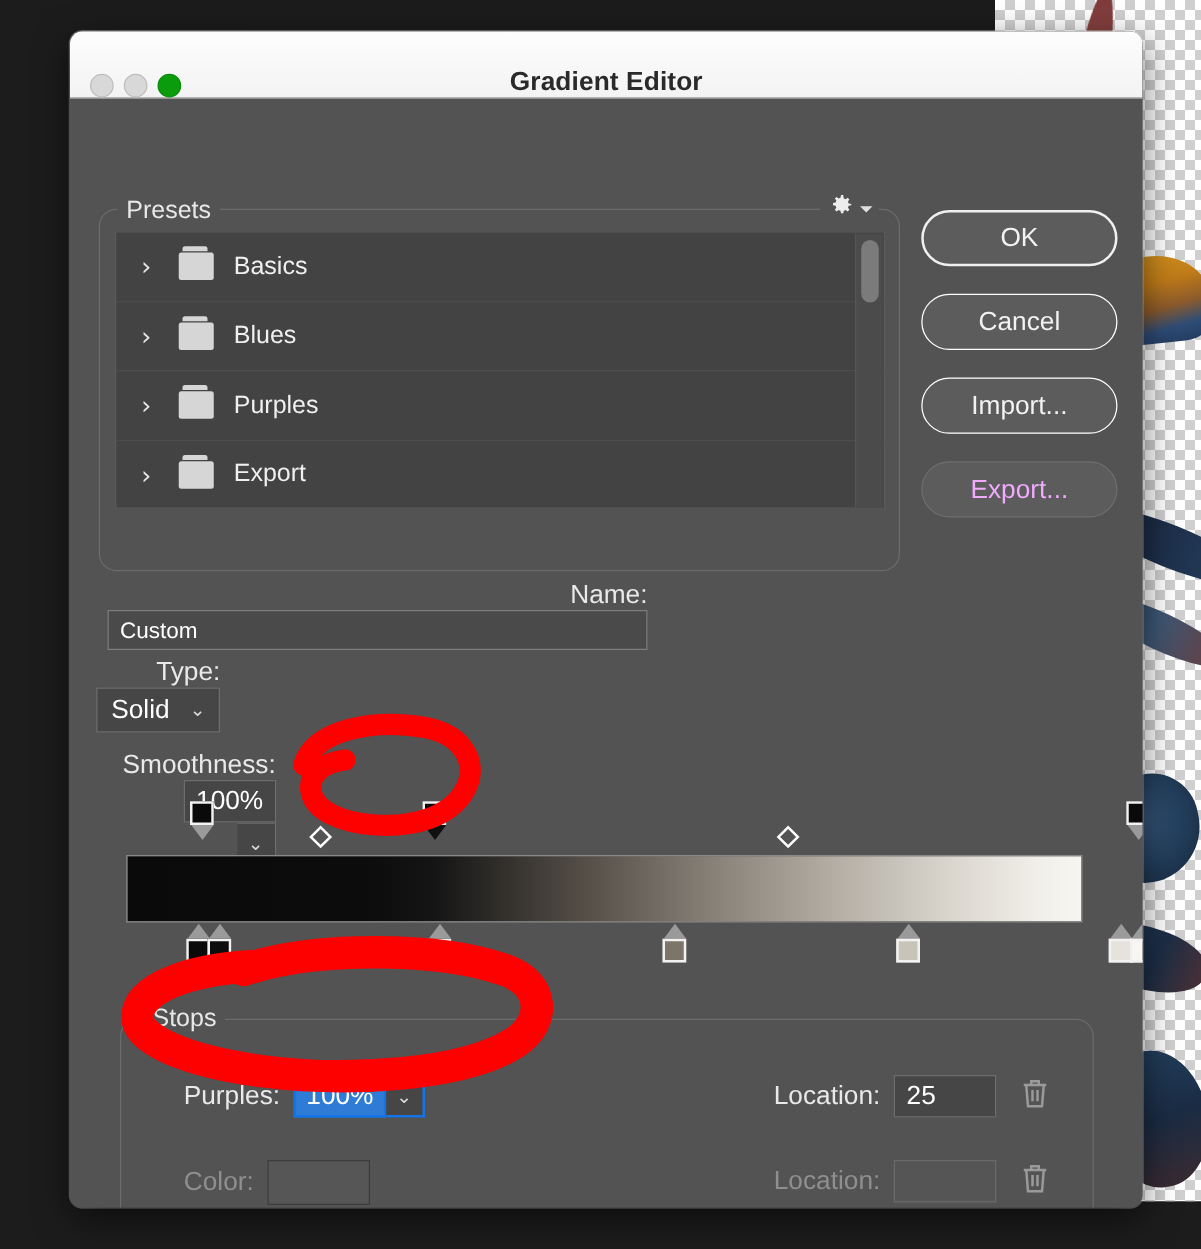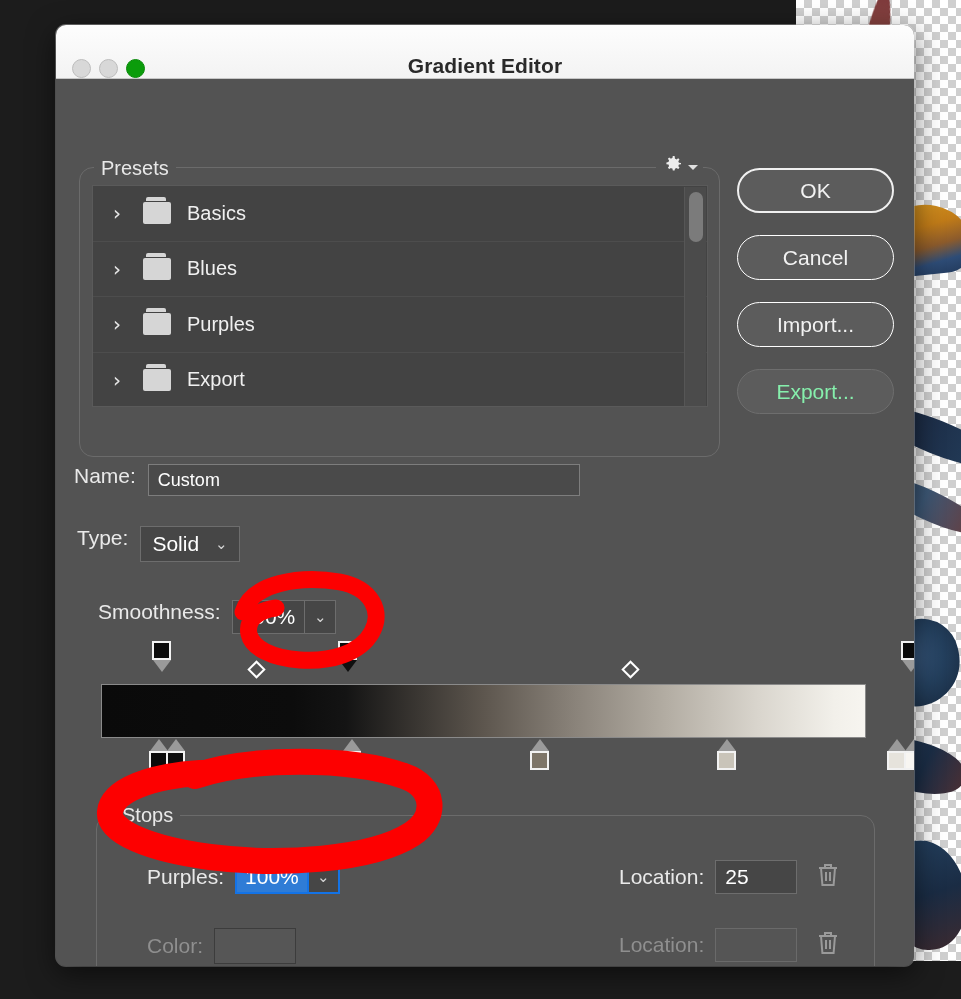--- a/index.html
+++ b/index.html
@@ -152,41 +152,41 @@
   .btn-col { position: absolute; left: 681px; top: 89px; width: 157px; }
   .btn {
     width: 157px; height: 45px; border-radius: 23px;
     background: #5c5c5c; border: 1px solid #ffffff;
     color: #f2f2f2; font-size: 21px;
     display: flex; align-items: center; justify-content: center;
     margin-bottom: 22px;
     user-select: none;
   }
   .btn.primary { border: 2px solid #f0f0f0; }
-  .btn.disabled { color: #86efac; border-color: #6e6e6e; }
+  .btn.disabled { color: #f0abfc; border-color: #6e6e6e; }
   .btn.new { margin-top: 20px; }
 
   
-  .row { position: absolute; display: flex; align-items: flex-start; }
+  .row { position: absolute; display: flex; align-items: flex-end; flex-direction: column; }
   .field-label { font-size: 21px; color: #e9e9e9; }
 
   .name-row { left: 18px; top: 385px; }
   .text-input {
     width: 432px; height: 32px;
     background: #4a4a4a; border: 1px solid #7d7d7d;
     color: #ffffff; font-size: 18px;
     display: flex; align-items: center; padding-left: 9px;
     margin-left: 12px;
   }
 
   .type-row { left: 21px; top: 447px; }
   .select {
     height: 36px; background: #464646; border: 1px solid #6d6d6d;
     display: flex; align-items: center; padding: 0 11px;
-    color: #ffffff; font-size: 21px; margin-left: 12px; gap: 16px;
+    color: #ffffff; font-size: 21px; gap: 16px;
   }
   .caret-glyph { font-size: 15px; color: #d8d8d8; font-family:"DejaVu Sans", sans-serif; }
 
   .smooth-row { left: 42px; top: 521px; }
   .num-input {
     height: 34px; background: #464646; border: 1px solid #6d6d6d;
     color: #ffffff; font-size: 21px;
     display: flex; align-items: center; padding: 0 9px; margin-left: 11px;
   }
   .stepper {

